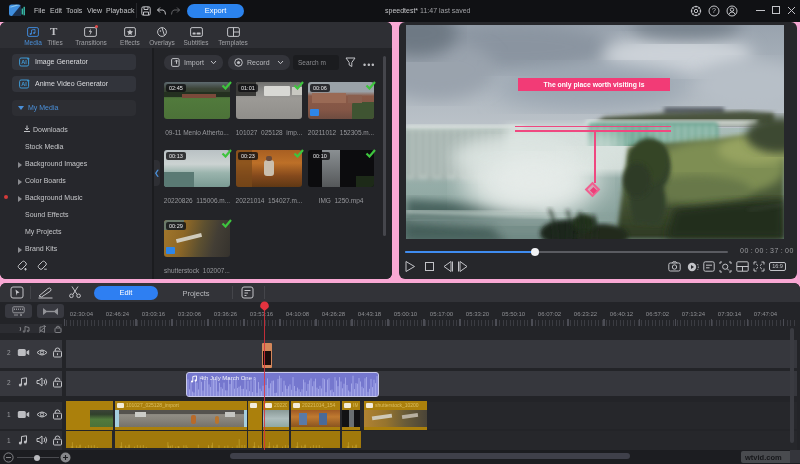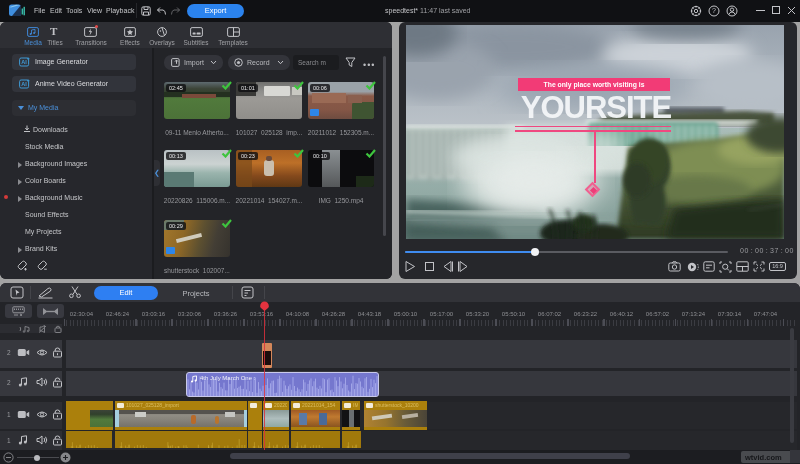--- a/index.html
+++ b/index.html
@@ -1,19 +1,19 @@
 <!DOCTYPE html>
 <html><head>
 <meta charset="utf-8">
 <style>
 * { margin:0; padding:0; box-sizing:border-box; }
 html,body { width:800px; height:464px; background:#141518; overflow:hidden;
   font-family:"Liberation Sans", sans-serif; }
 .abs { position:absolute; }
-#app { position:relative; width:800px; height:464px; background:#a3a3a3; }
+#app { position:relative; width:800px; height:464px; background:#f9a8d4; }
 
 #topbar { left:0; top:0; width:800px; height:22px; background:#101114; }
 .menu { color:#c6c7ca; font-size:7px; top:7px; }
 
 #leftpanel { left:0; top:22px; width:392px; height:257px; background:#232428;
   border-radius:6px 6px 6px 6px; overflow:hidden; }
 #tabbar { left:0; top:0; width:392px; height:26px; background:#2e2f34; }
 .tablbl { font-size:6.5px; color:#9fa0a4; top:17px; text-align:center; width:40px; }
 #sidebar { left:0; top:26px; width:152px; height:231px; background:#26272c; }
 .sideitem { font-size:7px; color:#c6c7ca; left:25px; }
@@ -374,21 +374,20 @@
         <ellipse cx="231" cy="155" rx="14" ry="17" fill="#2d3b26" filter="url(#b2)"></ellipse>
         <ellipse cx="160" cy="208" rx="26" ry="13" fill="#1d281d" filter="url(#b2)"></ellipse>
         <ellipse cx="196" cy="211" rx="26" ry="12" fill="#202b1e" filter="url(#b2)"></ellipse>
         <ellipse cx="178" cy="198" rx="12" ry="9" fill="#24301f" filter="url(#b2)"></ellipse>
         <path d="M150 214 Q148 190 143 184 M163 214 Q165 192 161 185 M175 214 Q178 194 173 187 M188 214 Q191 198 187 190" stroke="#202b20" stroke-width="2.2" fill="none" filter="url(#b2)"></path>
         <path d="M342 186 L378 179" stroke="#4a5244" stroke-width="1.5" opacity="0.7" filter="url(#b2)"></path>
       </svg>
 
       <div class="abs" style="left:112px;top:53px;width:152px;height:13px;background:#f23b76;"></div>
       <div class="abs" style="left:112px;top:56px;width:152px;text-align:center;font-size:6.8px;font-weight:bold;color:#fff;">The only place worth visiting is</div>
-      <div class="abs" style="left:110px;top:65px;width:160px;text-align:center;font-size:31px;font-weight:bold;color:rgba(243,245,248,0.95);letter-spacing:-1px;">YOURSITE</div>
       <div class="abs" style="left:109px;top:100.5px;width:156px;height:1.5px;background:#ef4880;"></div>
       <div class="abs" style="left:109px;top:105px;width:156px;height:1.5px;background:#ef4880;"></div>
       <div class="abs" style="left:188px;top:105px;width:1.5px;height:53px;background:#ef4880;"></div>
       <div class="abs" style="left:181px;top:159px;width:11px;height:11px;border:2px solid #f06090;background:rgba(240,96,144,0.35);transform:rotate(45deg);"></div>
       <div class="abs" style="left:185px;top:163px;width:5px;height:5px;background:#ee3d78;transform:rotate(45deg);"></div>
     </div>
 
     <div class="abs" style="left:6px;top:229px;width:323px;height:2px;background:#5a5b61;border-radius:1px;"></div>
     <div class="abs" style="left:6px;top:229px;width:130px;height:2px;background:#3f8cf0;border-radius:1px;"></div>
     <div class="abs" style="left:132px;top:226px;width:8px;height:8px;background:#f2f3f5;border-radius:4px;"></div>

